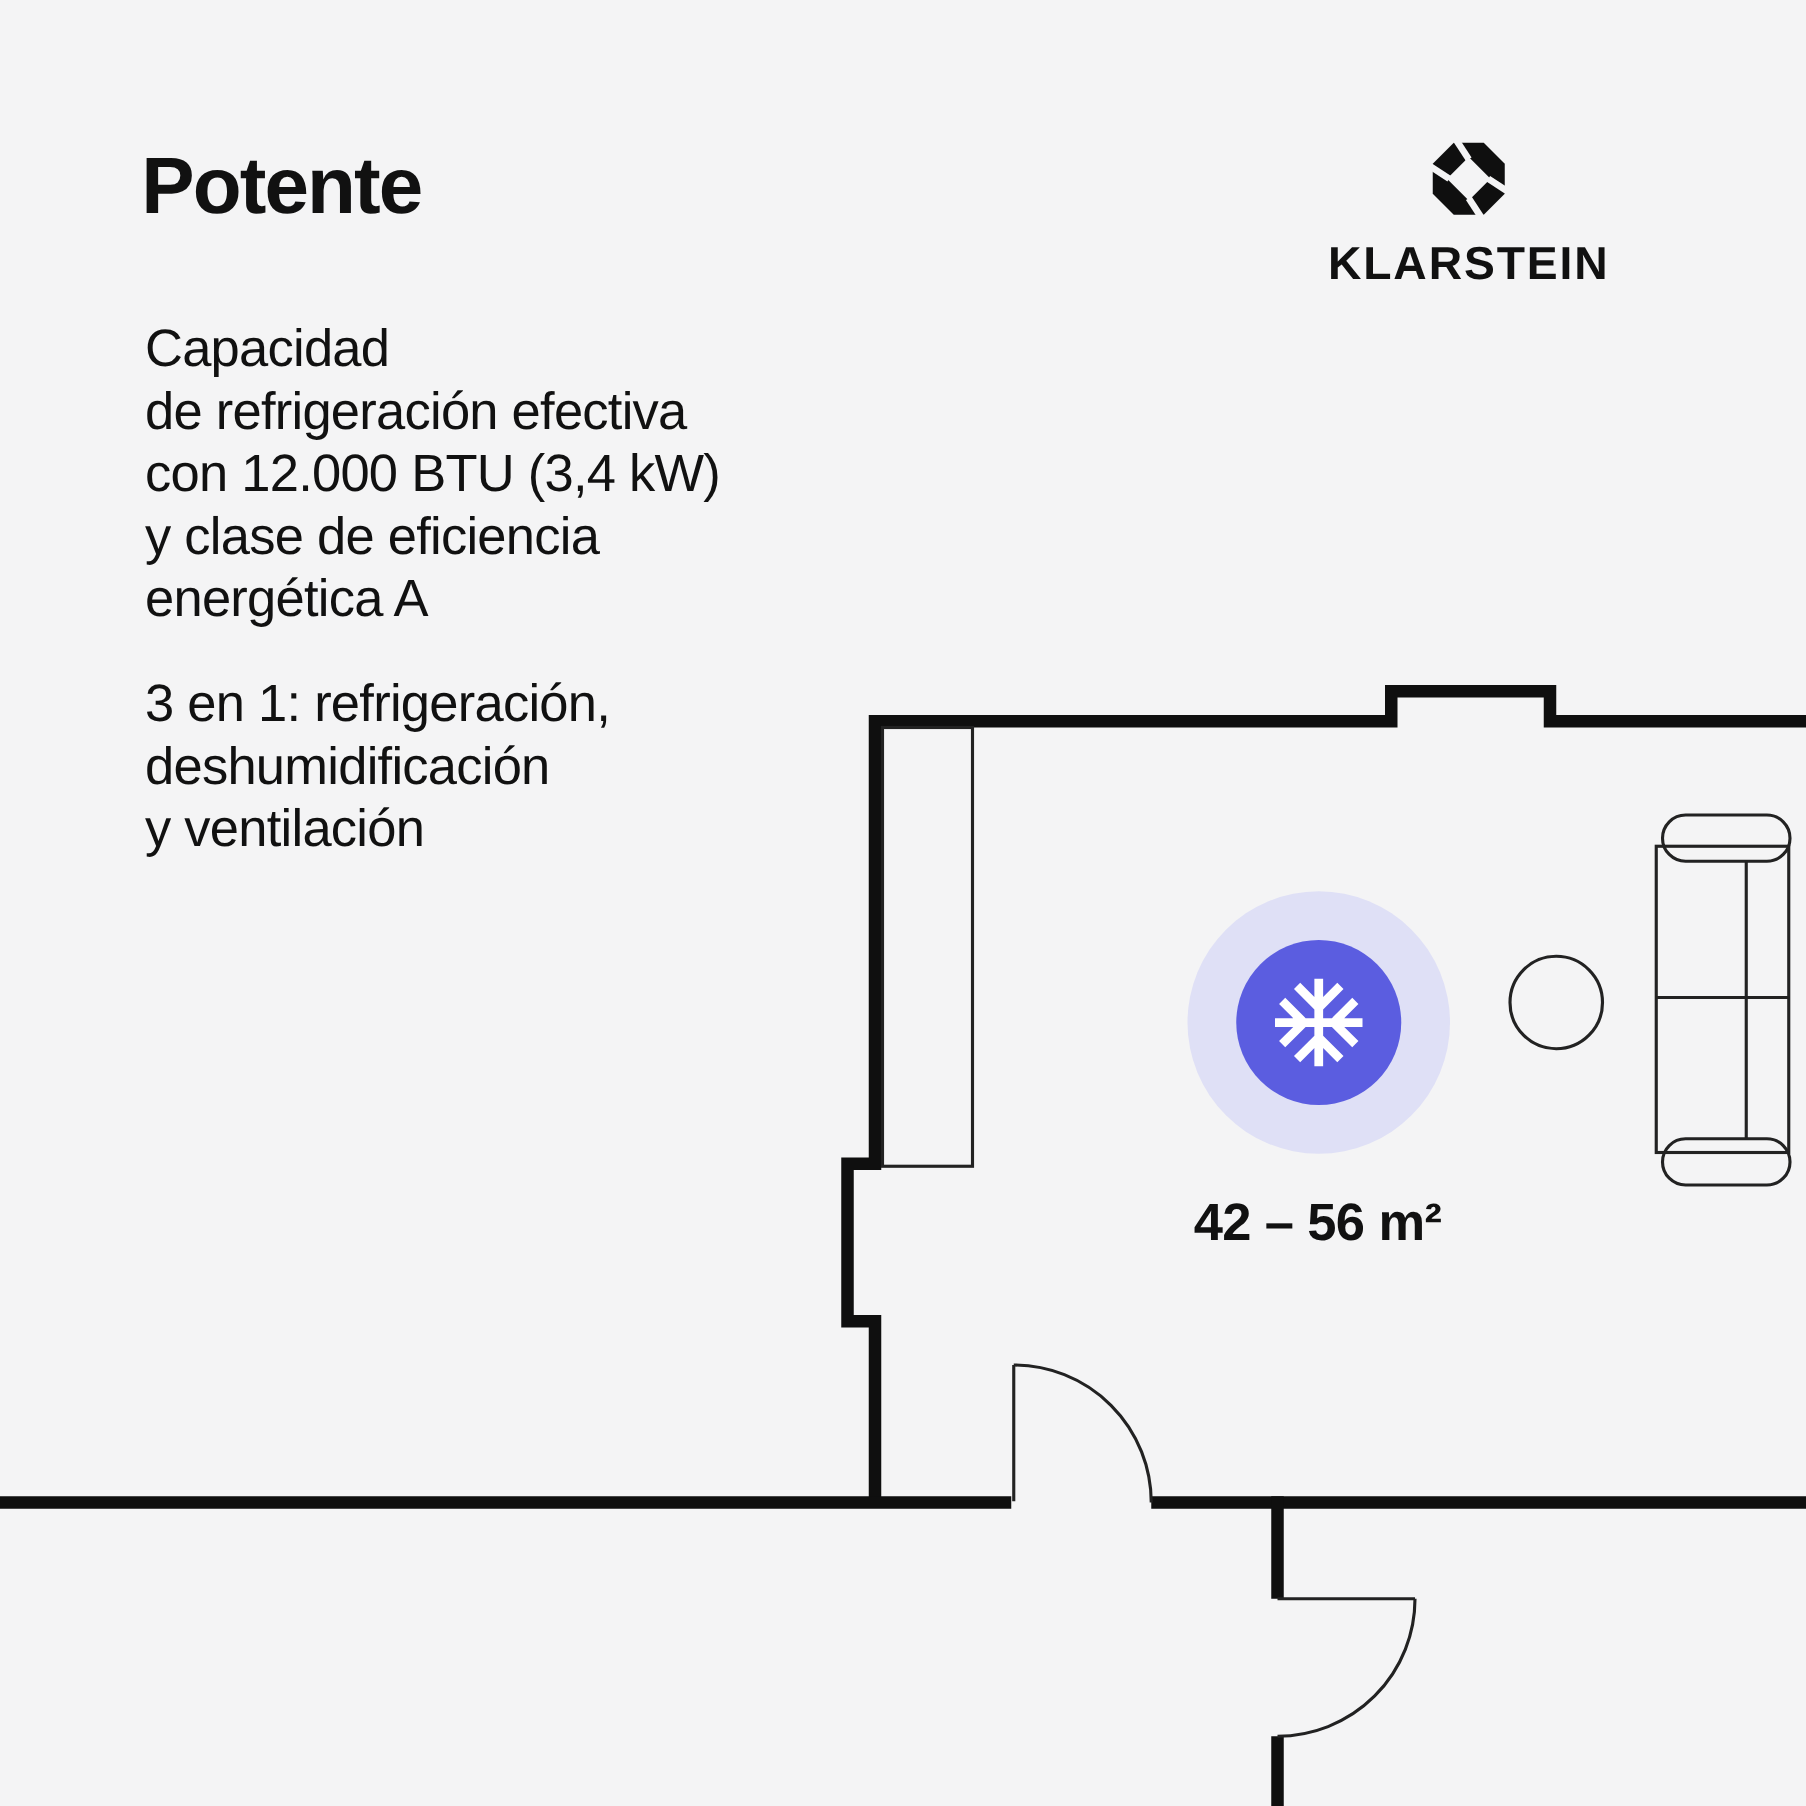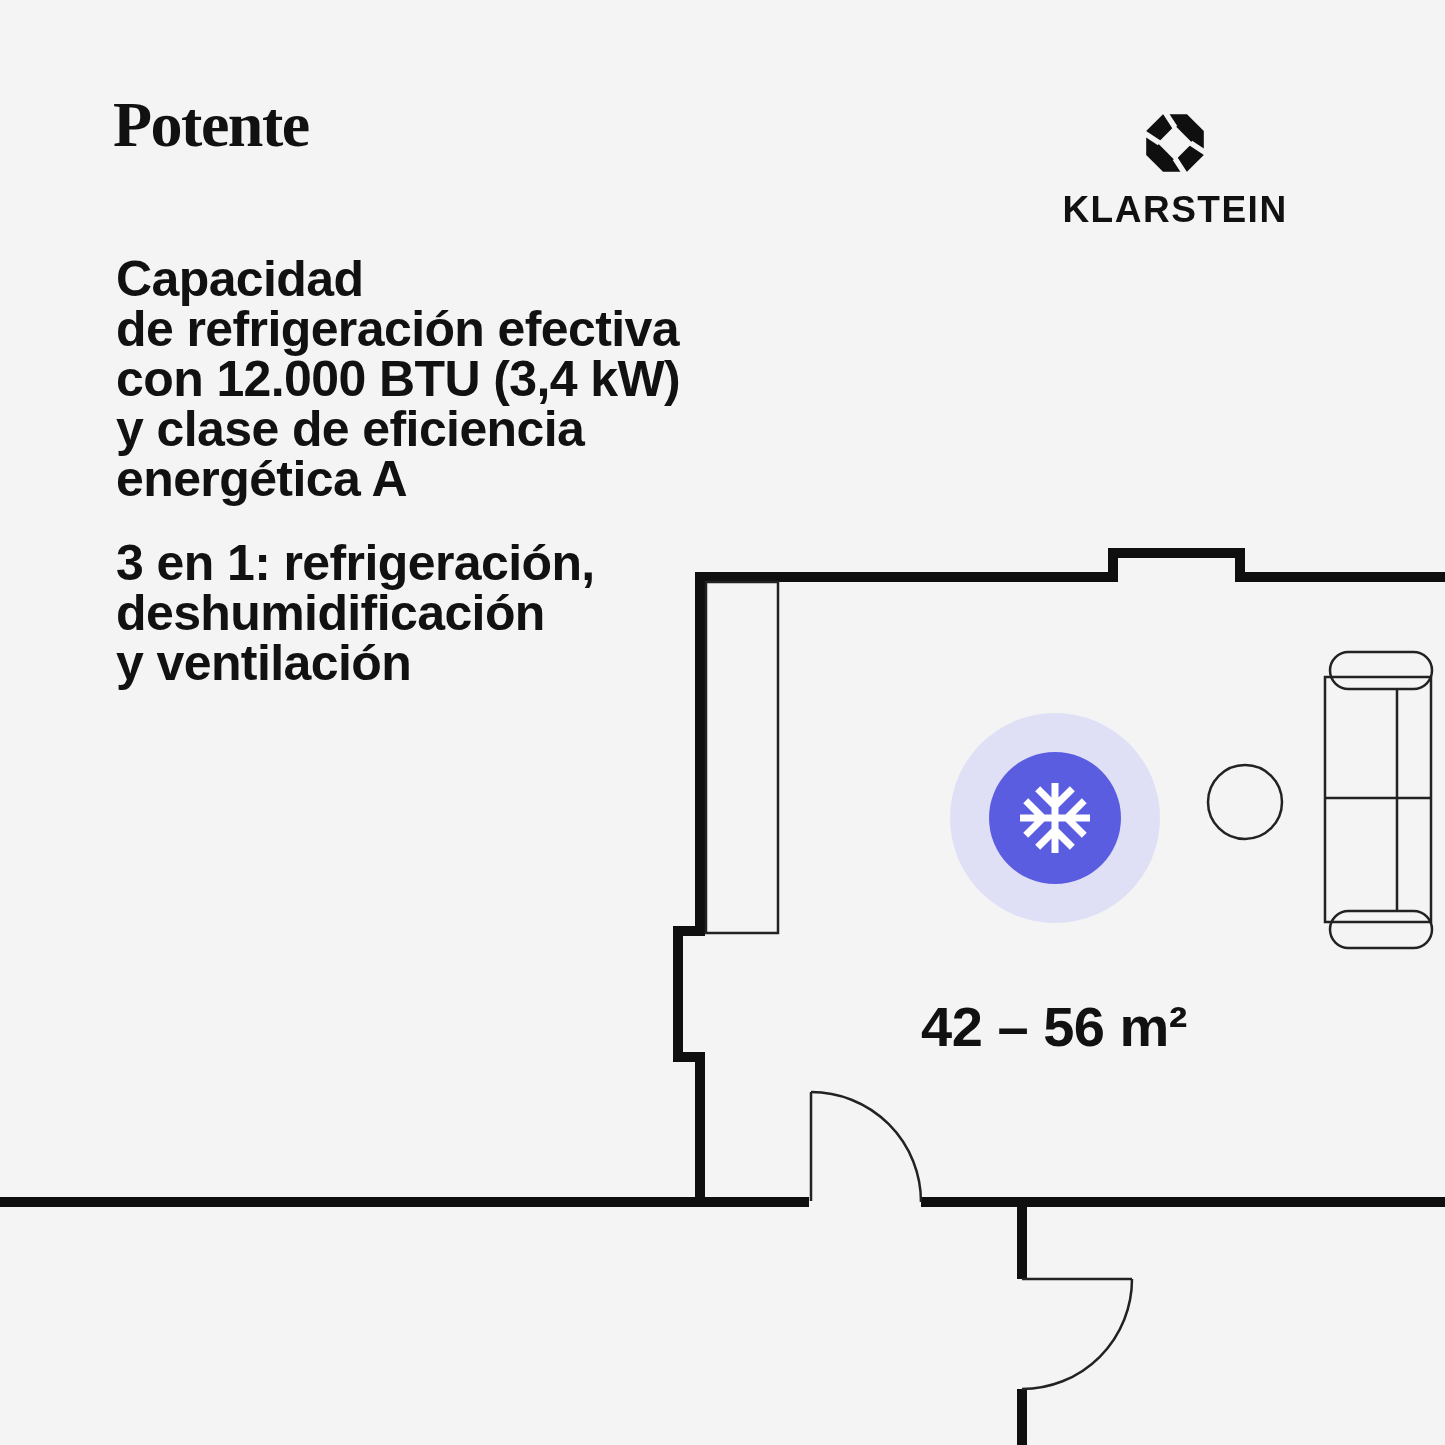--- a/index.html
+++ b/index.html
@@ -3,41 +3,41 @@
 <meta charset="utf-8">
 <style>
   :root{
     --background:#f4f4f5; --text:#111111; --wall:#0f0f0f; --line:#222222;
     --accent:#5b5de0; --halo:#dfe0f6; --icon:#ffffff;
   }
   html,body{margin:0;padding:0;}
   body{background:var(--background);font-family:"Liberation Sans","DejaVu Sans",sans-serif;color:var(--text);}
   #stage{position:relative;width:1445px;height:1445px;background:var(--background);overflow:hidden;}
 
-  .title{position:absolute;left:113px;top:90px;font-size:64px;font-weight:700;letter-spacing:-1.5px;line-height:1.1;font-family:Liberation Serif, serif;}
-  .para{position:absolute;left:116px;font-size:50px;font-weight:700;line-height:50px;letter-spacing:-0.6px;white-space:pre-line;}
+  .title{position:absolute;left:113px;top:113px;font-size:64px;font-weight:700;letter-spacing:-1.5px;line-height:1.1;}
+  .para{position:absolute;left:116px;font-size:42px;font-weight:400;line-height:50px;letter-spacing:-0.6px;white-space:pre-line;}
   .para1{top:254px;}
   .para2{top:538px;}
 
   .brand{position:absolute;left:1025px;top:113px;width:300px;text-align:center;}
   .brand .mark{display:inline-block;width:60px;height:60px;}
   .wordmark{margin-top:12px;font-size:37px;font-weight:700;letter-spacing:1.5px;white-space:nowrap;}
 
   .plan{position:absolute;left:0;top:0;width:1445px;height:1445px;}
   .wall{stroke:var(--wall);stroke-width:10;fill:none;stroke-linejoin:miter;}
   .thin{stroke:var(--line);stroke-width:2.5;fill:none;}
   .halo{fill:var(--halo);}
   .accent-circle{fill:var(--accent);}
   .flake{fill:var(--icon);}
   .mark-black{fill:var(--wall);}
   .mark-cut{stroke:var(--background);stroke-width:9;fill:none;}
   .mark-diamond{fill:var(--background);}
 
-  .area-label{position:absolute;left:854px;top:1002px;width:400px;text-align:center;
-    font-size:56px;font-weight:700;letter-spacing:-0.5px;line-height:50px;}
+  .area-label{position:absolute;left:854px;top:953px;width:400px;text-align:center;
+    font-size:42px;font-weight:700;letter-spacing:-0.5px;line-height:50px;}
 </style>
 </head>
 <body>
 
 <div id="stage">
 
   <svg class="plan" viewBox="0 0 1445 1445" aria-hidden="true">
 
     <circle class="halo" cx="1055" cy="818" r="105"></circle>
     <circle class="accent-circle" cx="1055" cy="818" r="66"></circle>

